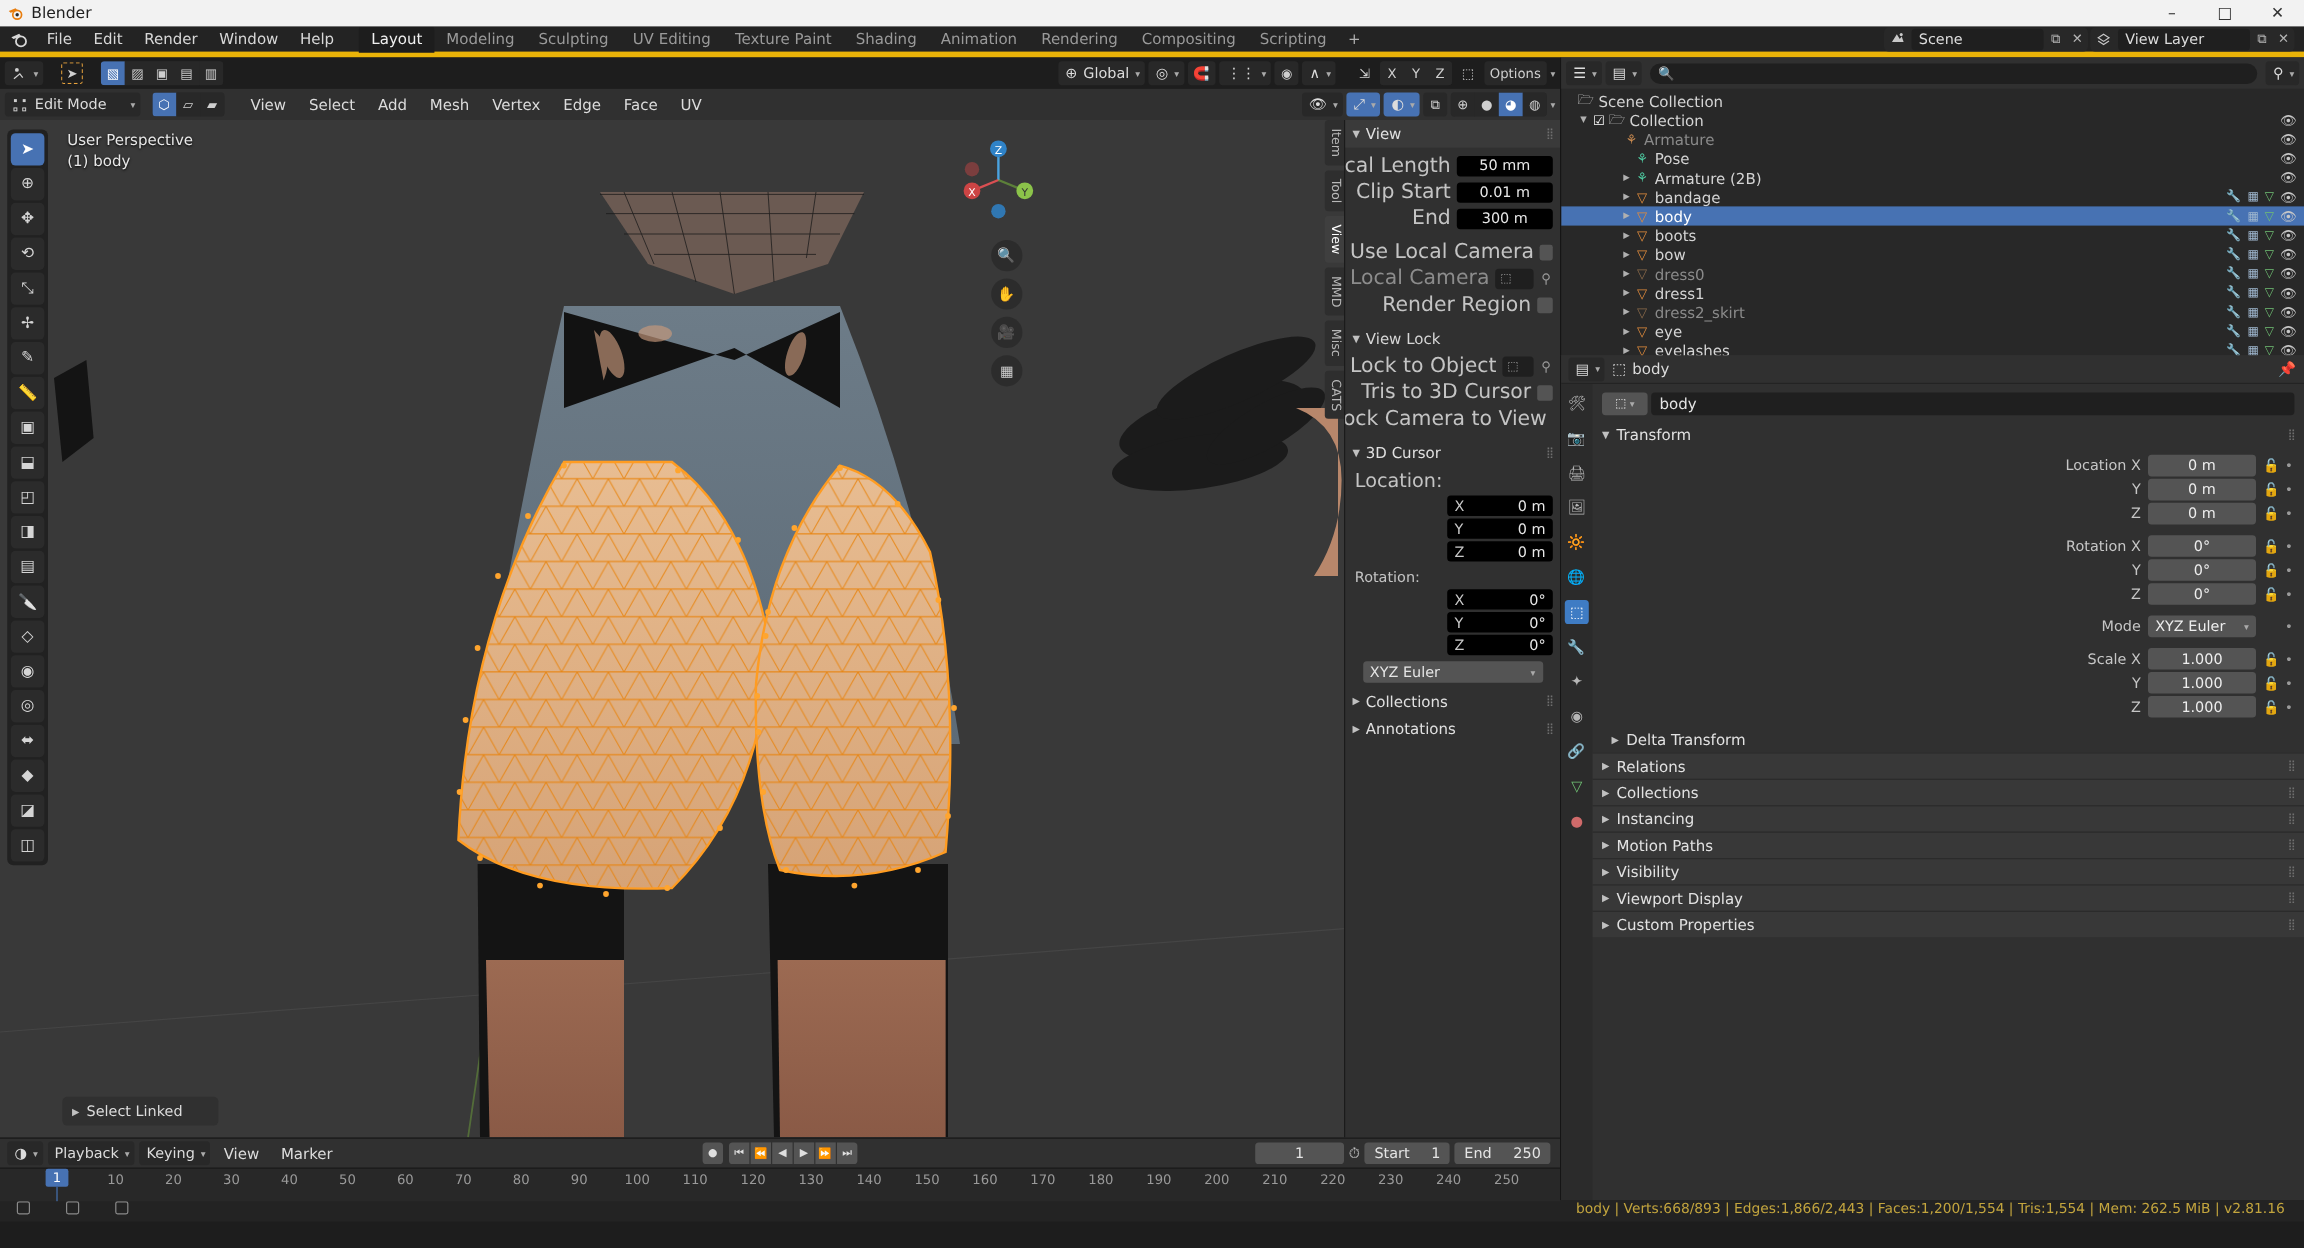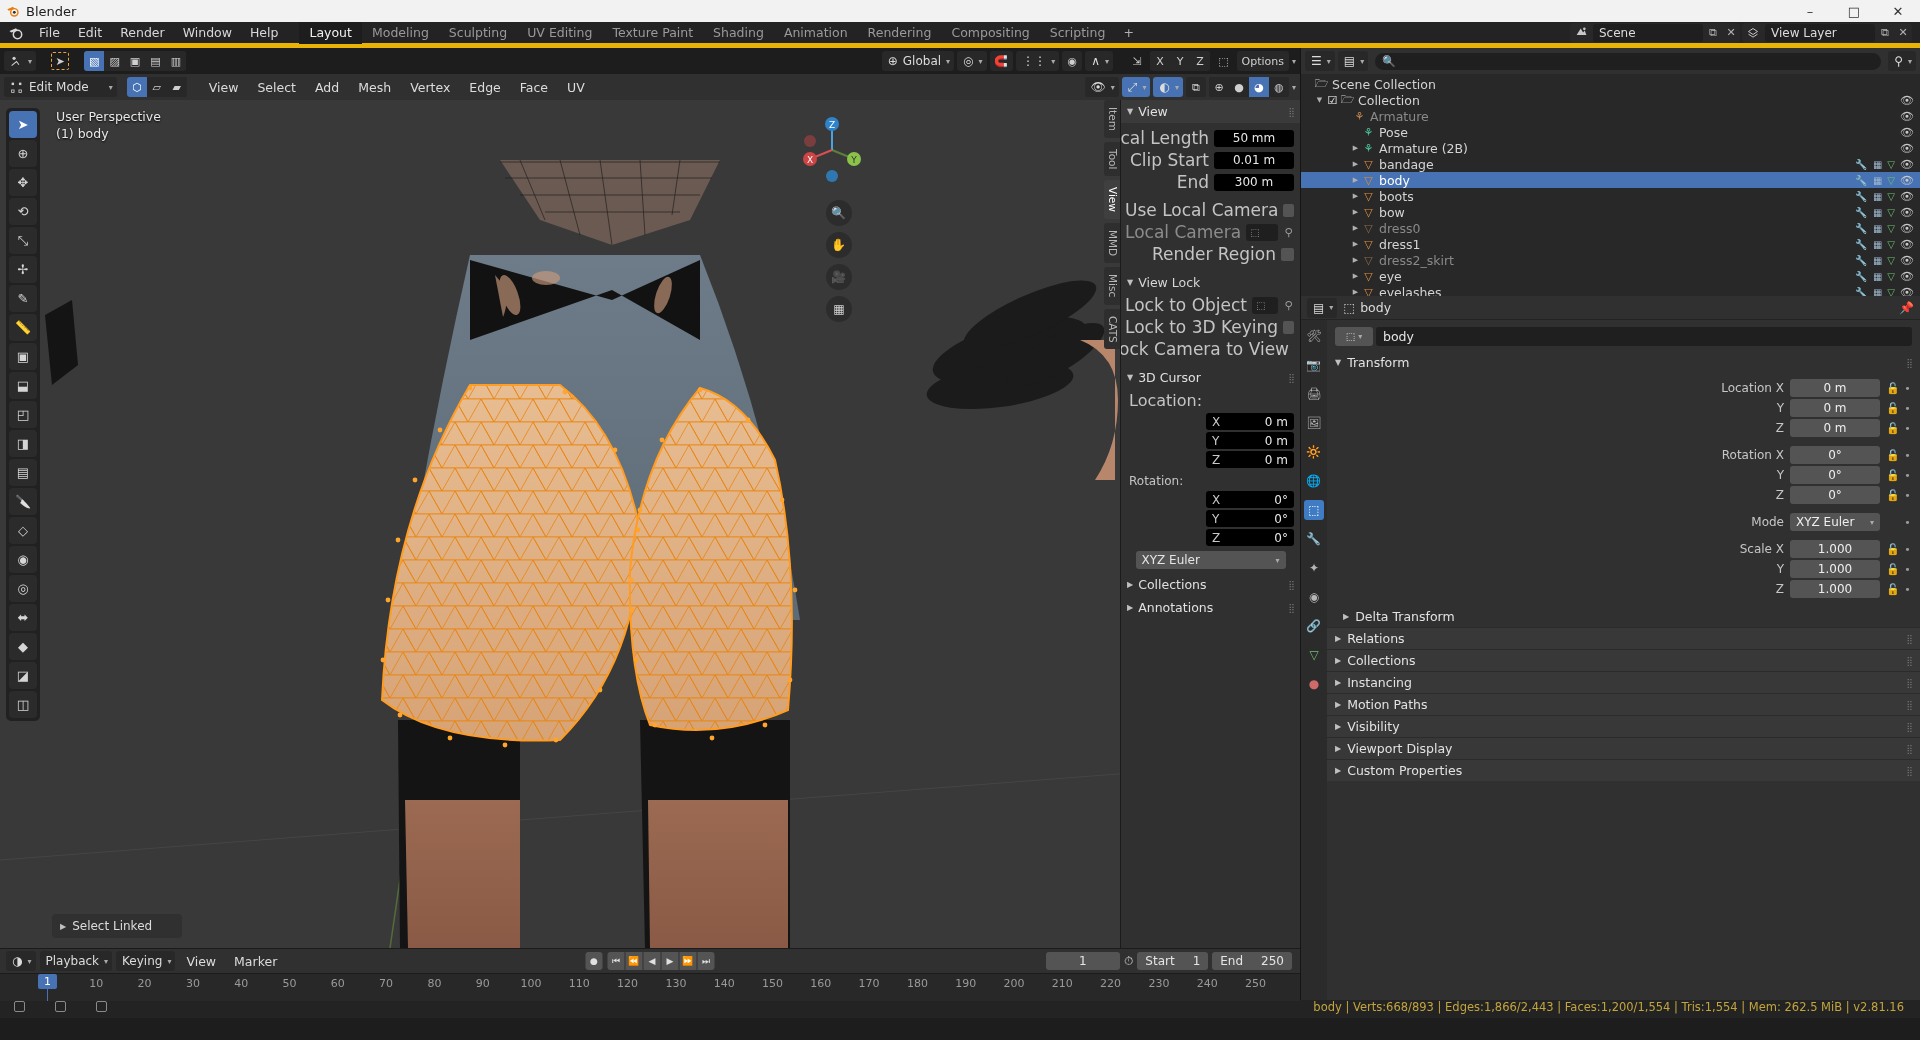--- a/index.html
+++ b/index.html
@@ -543,21 +543,21 @@
         <span>View Lock</span>
       </div>
       <div class="np-row">
         <span class="np-lab">Lock to Object</span>
         <span class="np-obj" style="max-width:66px">
           <span style="font-size:10px;color:#9a9a9a">⬚</span>
         </span>
         <span class="lock">⚲</span>
       </div>
       <div class="np-row">
-        <span class="np-lab">Lock to 3D Keying</span>
+        <span class="np-lab">Tris to 3D Cursor</span>
         <span class="np-chk"></span>
       </div>
       <div class="np-row">
         <span class="np-lab">Lock Camera to View</span>
         <span class="np-chk"></span>
       </div>
       <div style="height:6px"></div>
       <div class="np-sec" style="background:transparent">
         <span class="tri">▼</span>
         <span>3D Cursor</span>

